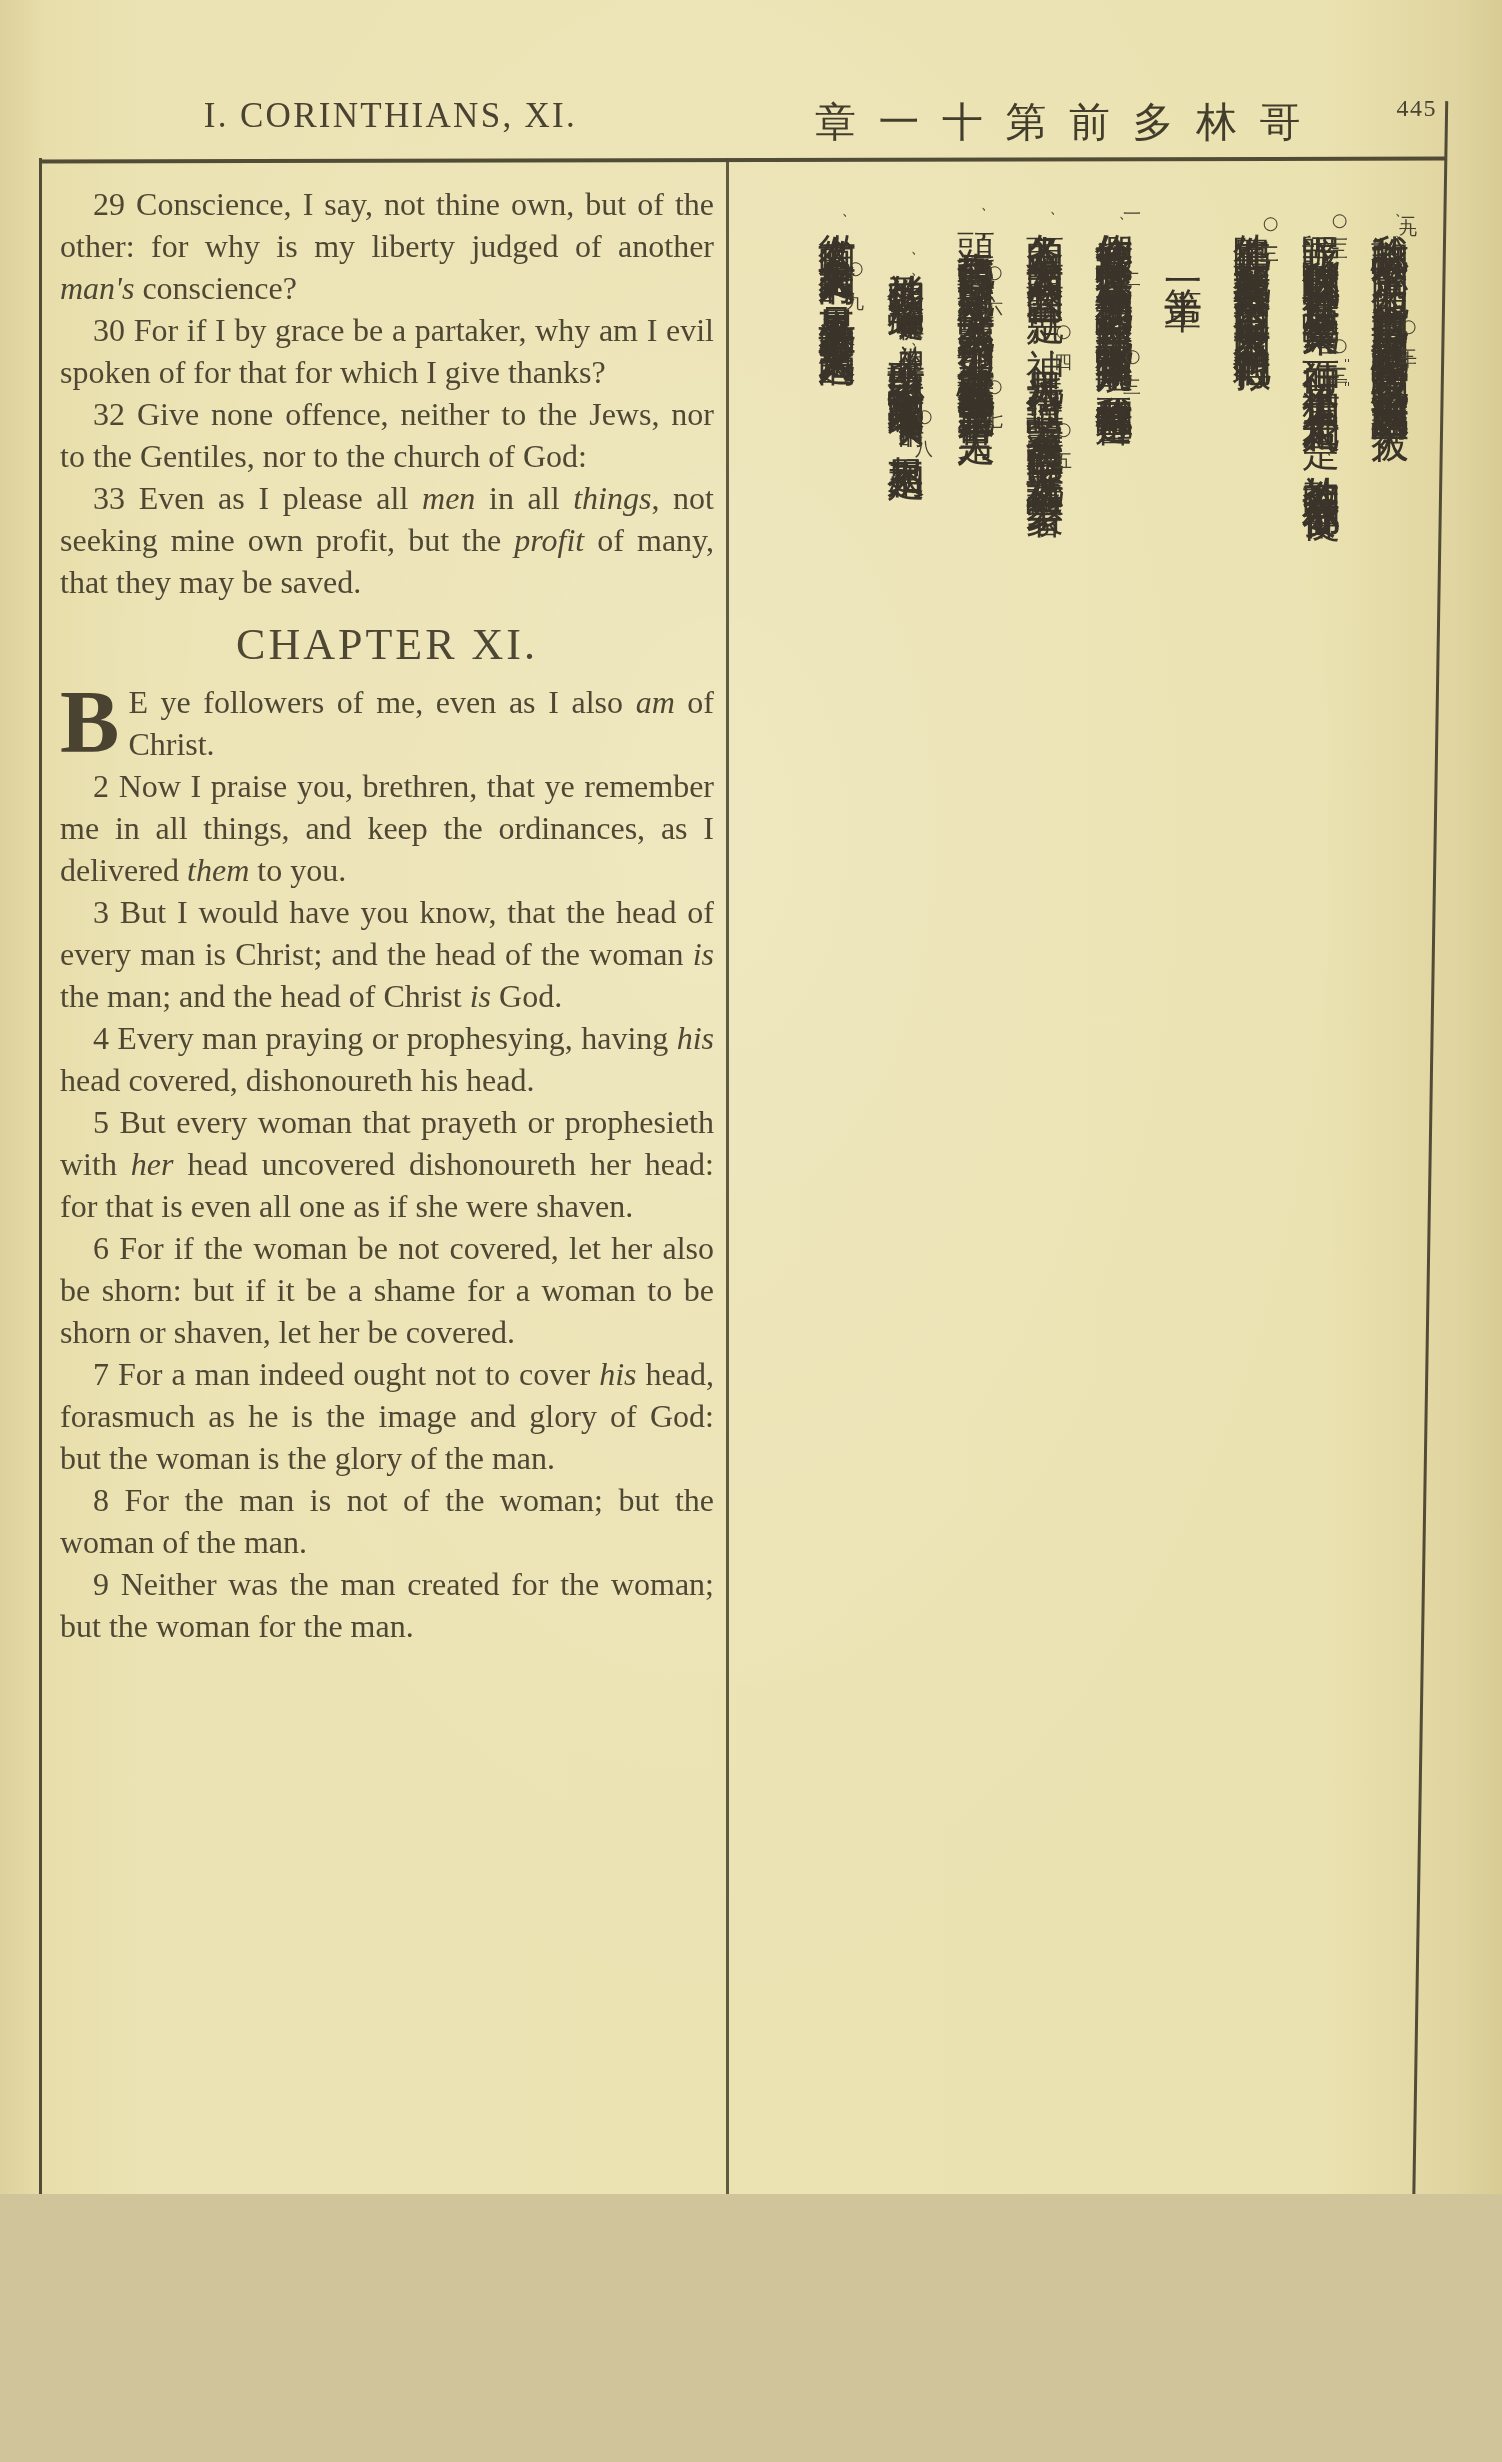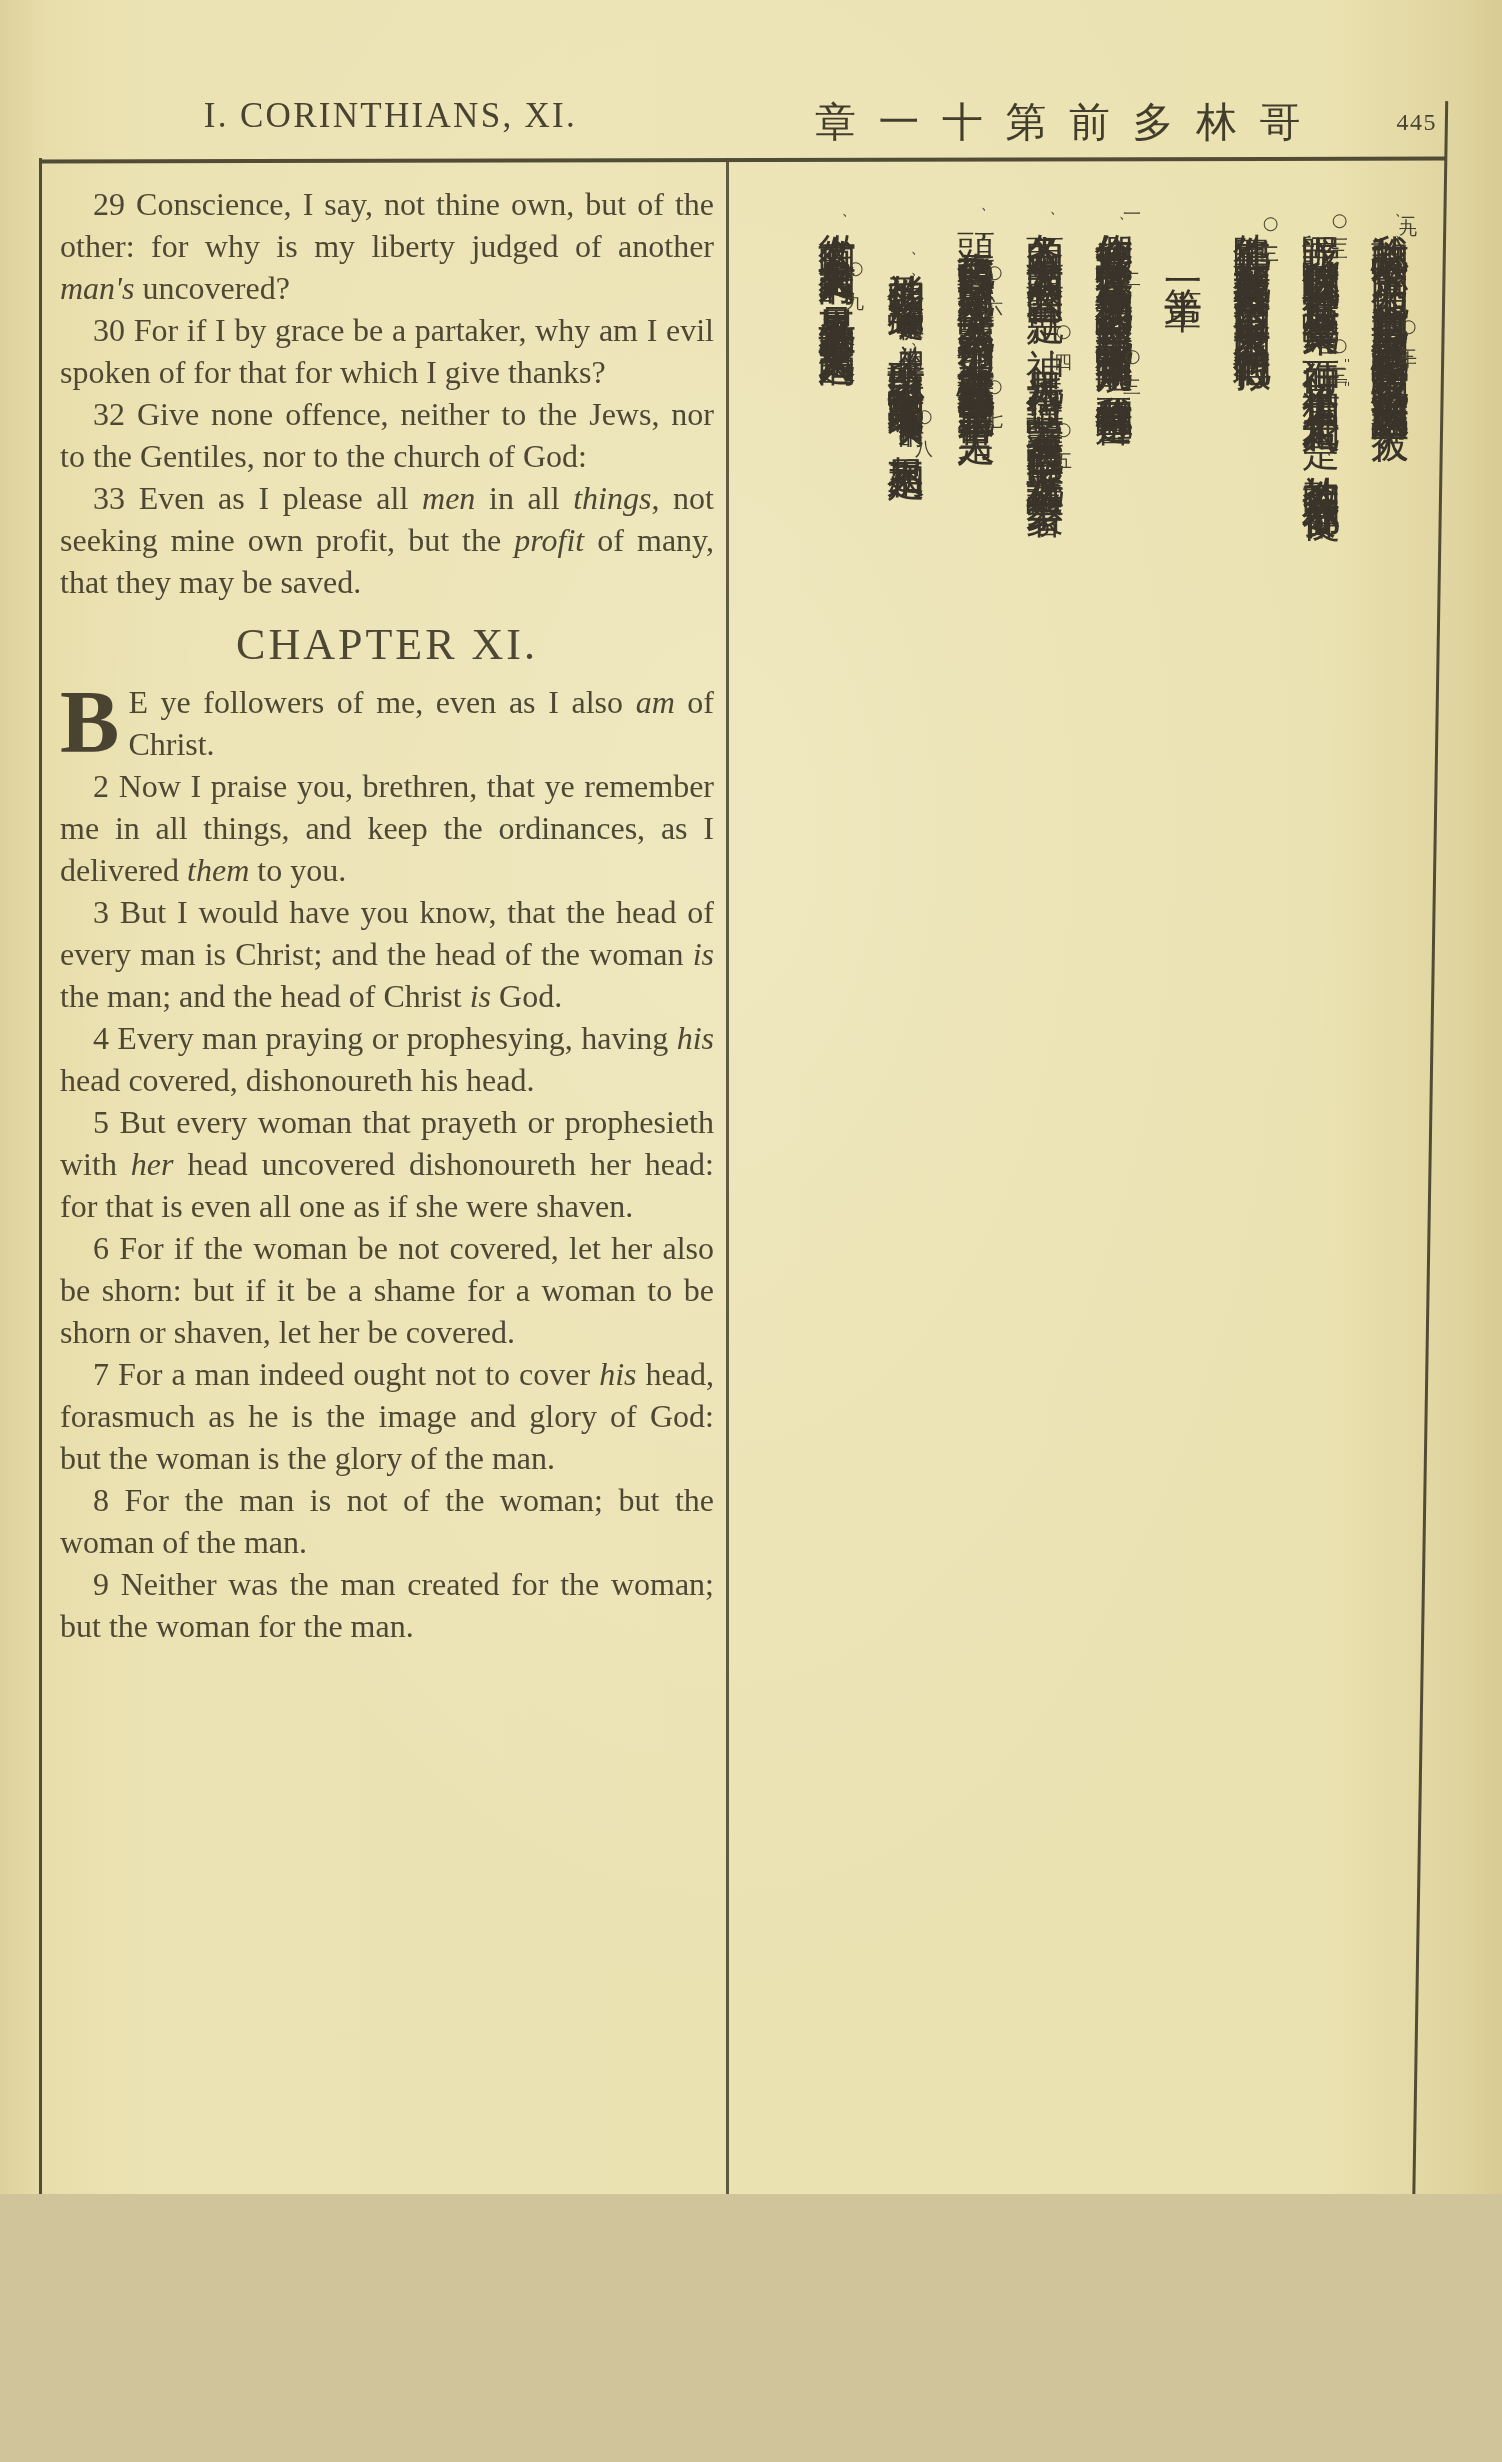--- a/index.html
+++ b/index.html
@@ -19,21 +19,21 @@
   .rule-divider{left:726px;top:158px;width:3px;height:2137px;opacity:.9;}
   .rule-right{left:1428px;top:101px;width:3px;height:2193px;transform:rotate(0.9deg);}
   .rule-bottom{left:39px;top:2290px;width:1392px;height:3px;transform:rotate(-0.35deg);}
   
   .hdr-left{
     position:absolute;left:60px;top:96px;width:661px;text-align:center;
     font-size:35px;letter-spacing:2.3px;color:#4a4331;white-space:nowrap;
   }
   .hdr-right{
     position:absolute;left:815px;top:95px;width:622px;
-    display:flex;justify-content:space-between;align-items:center;
+    display:flex;justify-content:space-between;align-items:flex-start;
   }
   .hdr-right .cjk{
     font-family:"DejaVu Sans",sans-serif;
     font-size:41px;letter-spacing:22.5px;color:#433d2c;white-space:nowrap;
   }
   .hdr-right .num{font-size:24px;color:#4a4331;letter-spacing:1.5px;}
   
   .en-text{
     position:absolute;left:60px;top:183px;width:654px;
     font-size:32px;line-height:42px;text-align:justify;color:#4e4734;
@@ -80,21 +80,21 @@
     <span class="num">445</span>
   </div>
 
   <div class="rule rule-top"></div>
   <div class="rule rule-left"></div>
   <div class="rule rule-divider"></div>
   <div class="rule rule-right"></div>
   <div class="rule rule-bottom"></div>
 
   <div class="en-text">
-      <p class="verse"><span>29 Conscience, I say, not thine own, but of the other: for why is my liberty judged of another </span><em>man's</em><span> uncovered?</span></p>
+      <p class="verse"><span>29 Conscience, I say, not thine own, but of the other: for why is my liberty judged of another </span><em>man's</em><span> conscience?</span></p>
       <p class="verse"><span>30 For if I by grace be a partaker, why am I evil spoken of for that for which I give thanks?</span></p>
       <p class="verse"><span>32 Give none offence, neither to the Jews, nor to the Gentiles, nor to the church of God:</span></p>
       <p class="verse"><span>33 Even as I please all </span><em>men</em><span> in all </span><em>things</em><span>, not seeking mine own profit, but the </span><em>profit</em><span> of many, that they may be saved.</span></p>
       <p class="chapter-heading"><span>CHAPTER XI.</span></p>
       <p class="dropcap-verse"><span class="dropcap">B</span><span>E ye followers of me, even as I also </span><em>am</em><span> of Christ.</span></p>
       <p class="verse"><span>2 Now I praise you, brethren, that ye remember me in all things, and keep the ordinances, as I delivered </span><em>them</em><span> to you.</span></p>
       <p class="verse"><span>3 But I would have you know, that the head of every man is Christ; and the head of the woman </span><em>is</em><span> the man; and the head of Christ </span><em>is</em><span> God.</span></p>
       <p class="verse"><span>4 Every man praying or prophesying, having </span><em>his</em><span> head covered, dishonoureth his head.</span></p>
       <p class="verse"><span>5 But every woman that prayeth or prophesieth with </span><em>her</em><span> head uncovered dishonoureth her head: for that is even all one as if she were shaven.</span></p>
       <p class="verse"><span>6 For if the woman be not covered, let her also be shorn: but if it be a shame for a woman to be shorn or shaven, let her be covered.</span></p>

